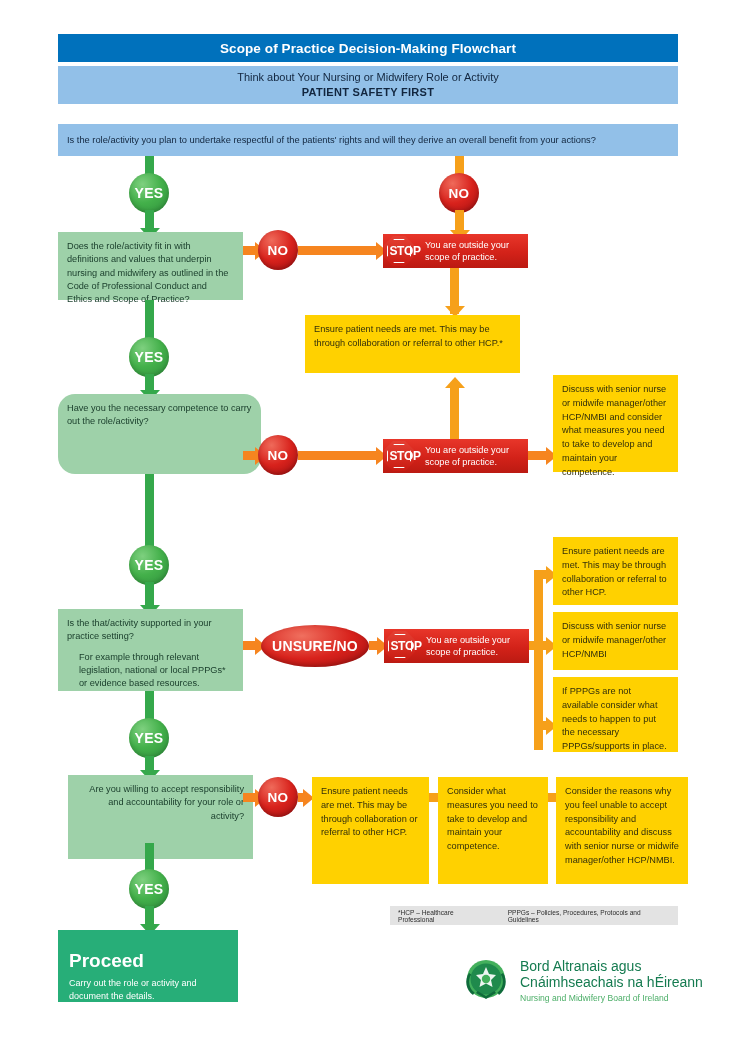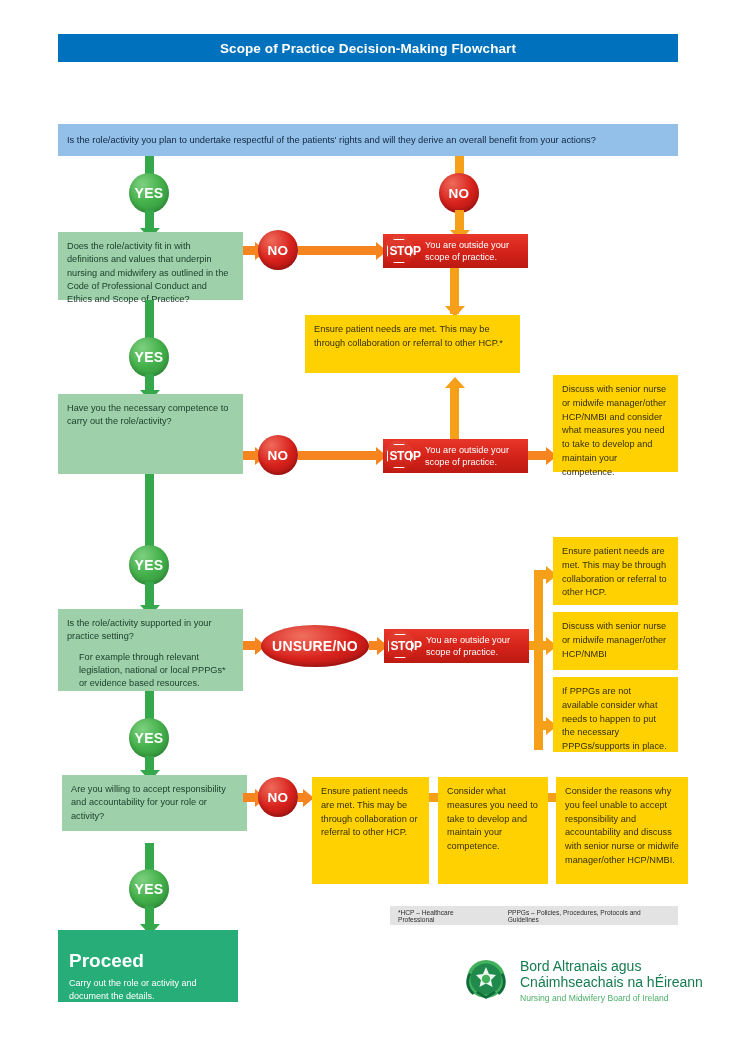--- a/index.html
+++ b/index.html
@@ -161,20 +161,24 @@
   .logo-text-2{ font-size:14px; color:#157b50; line-height:1.2; }
   .logo-text-3{ font-size:8.6px; color:#4cae68; line-height:1.3; margin-top:2px; }
 </style>
 </head>
 <body>
 
 <div id="page">
 
   <div class="title-bar">Scope of Practice Decision-Making Flowchart</div>
 
+  <div class="subtitle-bar">
+    <div class="subtitle-line1">Think about Your Nursing or Midwifery Role or Activity</div>
+    <div class="subtitle-line2">PATIENT SAFETY FIRST</div>
+  </div>
 
   <div class="question-bar">Is the role/activity you plan to undertake respectful of the patients' rights and will they derive an overall benefit from your actions?</div>
 
   <div class="vline" style="left:145px; top:156px; height:22px;"></div>
   <div class="yes-badge" style="left:129px; top:173px;">YES</div>
   <div class="vline" style="left:145px; top:210px; height:20px;"></div>
   <div class="arrow-down" style="left:139.5px; top:228px;"></div>
 
   <div class="vline y2" style="left:455px; top:156px; height:22px;"></div>
   <div class="no-badge" style="left:439px; top:173px;">NO</div>
@@ -208,21 +212,21 @@
   </div>
 
   <div class="vline y2" style="left:450px; top:388px; height:60px;"></div>
   <div class="arrow-up" style="left:444.5px; top:377px;"></div>
 
   <div class="vline" style="left:145px; top:300px; height:40px;"></div>
   <div class="yes-badge" style="left:129px; top:337px;">YES</div>
   <div class="vline" style="left:145px; top:374px; height:18px;"></div>
   <div class="arrow-down" style="left:139.5px; top:390px;"></div>
 
-  <div class="gbox" style="left:58px; top:394px; width:185px; height:80px;">
+  <div class="gbox" style="left:58px; top:394px; width:203px; height:80px;border-radius:17px;">
     <p>Have you the necessary competence to carry out the role/activity?</p>
   </div>
 
   <div class="hline" style="left:243px; top:451px; width:14px;"></div>
   <div class="arrow-right" style="left:255px; top:446.5px;"></div>
   <div class="no-badge" style="left:258px; top:435px;">NO</div>
   <div class="hline" style="left:298px; top:451px; width:82px;"></div>
   <div class="arrow-right" style="left:376px; top:446.5px;"></div>
 
   <div class="stop-banner" style="left:383px; top:439px; width:145px;">
@@ -240,21 +244,21 @@
   <div class="ybox" style="left:553px; top:375px; width:125px; height:97px;">
     <p>Discuss with senior nurse or midwife manager/other HCP/NMBI and consider what measures you need to take to develop and maintain your competence.</p>
   </div>
 
   <div class="vline" style="left:145px; top:474px; height:74px;"></div>
   <div class="yes-badge" style="left:129px; top:545px;">YES</div>
   <div class="vline" style="left:145px; top:582px; height:25px;"></div>
   <div class="arrow-down" style="left:139.5px; top:605px;"></div>
 
   <div class="gbox" style="left:58px; top:609px; width:185px; height:82px;">
-    <p>Is the role/activity supported in your practice setting?</p>
+    <p>Is the that/activity supported in your practice setting?</p>
     <p>For example through relevant legislation, national or local PPPGs* or evidence based resources.</p>
   </div>
 
   <div class="hline" style="left:243px; top:641px; width:14px;"></div>
   <div class="arrow-right" style="left:255px; top:636.5px;"></div>
   <div class="unsure-badge" style="left:261px; top:625px;">UNSURE/NO</div>
   <div class="hline" style="left:369px; top:641px; width:10px;"></div>
   <div class="arrow-right" style="left:377px; top:636.5px;"></div>
 
   <div class="stop-banner" style="left:384px; top:629px; width:145px;">
@@ -288,21 +292,21 @@
 
   <div class="ybox" style="left:553px; top:677px; width:125px; height:75px;">
     <p>If PPPGs are not available consider what needs to happen to put the necessary PPPGs/supports in place.</p>
   </div>
 
   <div class="vline" style="left:145px; top:691px; height:74px;"></div>
   <div class="yes-badge" style="left:129px; top:718px;">YES</div>
   <div class="vline" style="left:145px; top:756px; height:16px;"></div>
   <div class="arrow-down" style="left:139.5px; top:770px;"></div>
 
-  <div class="gbox" style="left:62px; top:775px; width:185px; height:56px;">
+  <div class="gbox" style="left:68px; top:775px; width:185px; height:84px;text-align:right;">
     <p>Are you willing to accept responsibility and accountability for your role or activity?</p>
   </div>
 
   <div class="hline" style="left:243px; top:793px; width:14px;"></div>
   <div class="arrow-right" style="left:255px; top:788.5px;"></div>
   <div class="no-badge" style="left:258px; top:777px;">NO</div>
   <div class="hline" style="left:298px; top:793px; width:8px;"></div>
   <div class="arrow-right" style="left:303px; top:788.5px;"></div>
 
   <div class="ybox" style="left:312px; top:777px; width:117px; height:107px;">

